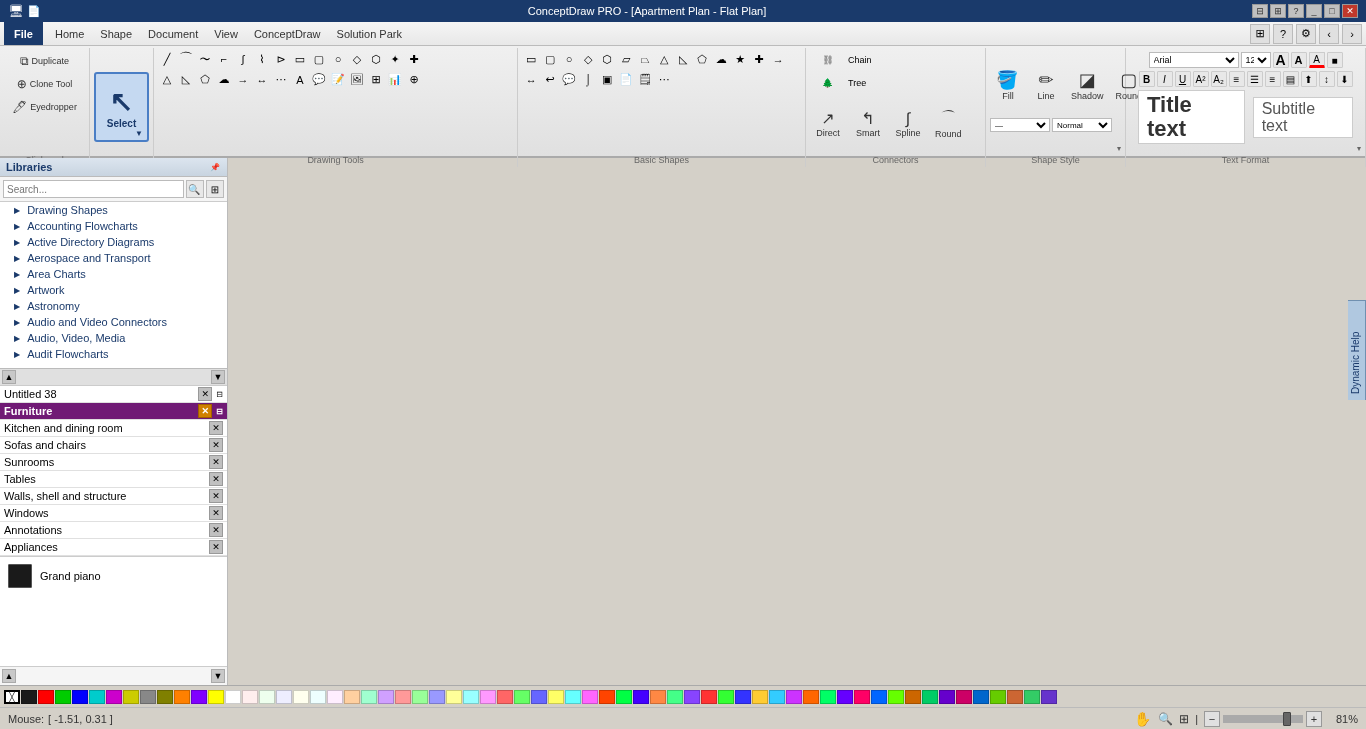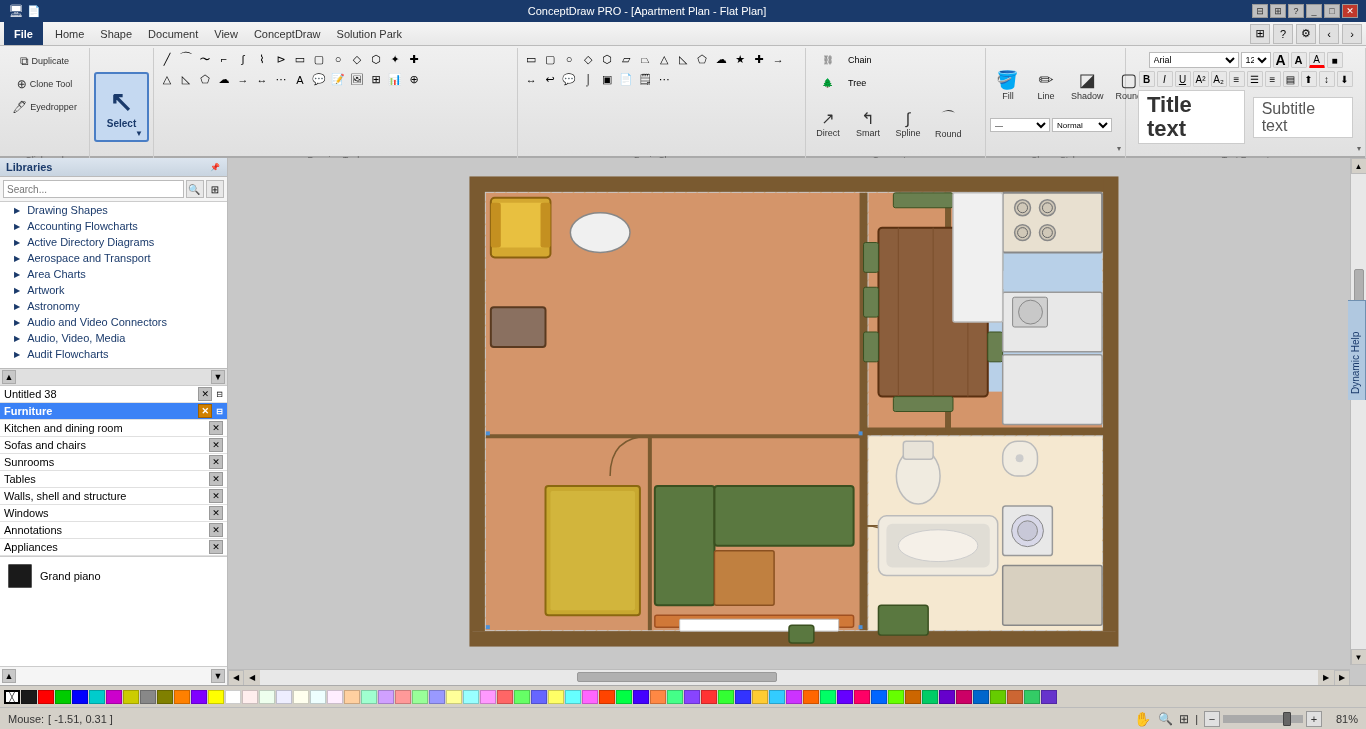--- a/index.html
+++ b/index.html
@@ -221,21 +221,21 @@
     .open-lib-item {
       display: flex;
       align-items: center;
       padding: 1px 4px;
       font-size: 11px;
       background: white;
       border-bottom: 1px solid #e0e0e0;
       gap: 2px;
     }
     .open-lib-item.active {
-      background: #3b82f6;
+      background: #701a75;
       font-weight: bold;
       color: white;
     }
     .open-lib-item .lib-name { flex: 1; }
     .open-lib-close {
       width: 14px; height: 14px;
       background: #c0c0c0;
       border: 1px solid #999;
       display: flex; align-items: center; justify-content: center;
       cursor: pointer; font-size: 9px;
@@ -739,21 +739,21 @@
       </div>
       <div style="display:flex;align-items:center;justify-content:flex-end;">
         <span class="group-expand">▾</span>
       </div>
       <div class="ribbon-group-title">Text Format</div>
     </div>
 
   </div>
 </div>
 
-<div id="main-layout" style="height: calc(729px - 22px - 24px - 112px - 22px - 22px); display:flex;">
+<div id="main-layout" style="height: calc(729px - 22px - 24px - 112px - 22px - 22px); display:flex;flex-direction:column;">
 
   <div id="libraries-panel">
     <div id="lib-header">
       <span>Libraries</span>
       <div style="display:flex;gap:2px;">
         <span class="nav-arrow">📌</span>
       </div>
     </div>
     <div id="lib-search">
       <input type="text" placeholder="Search..." style="">

